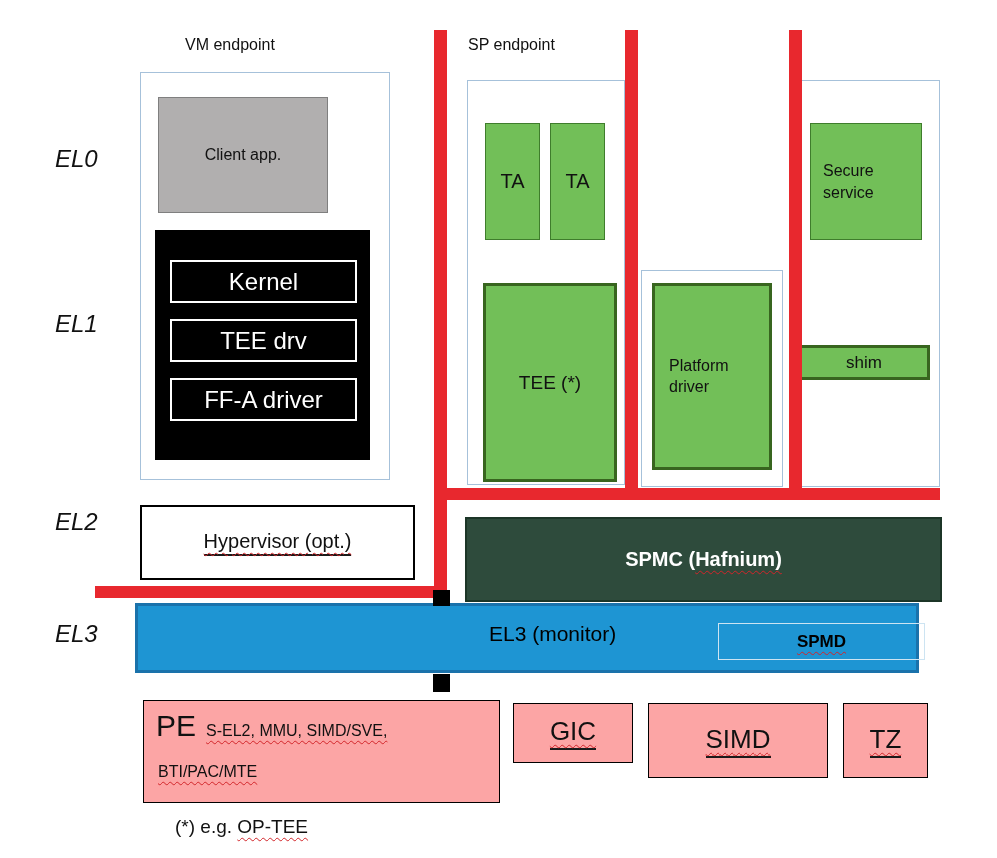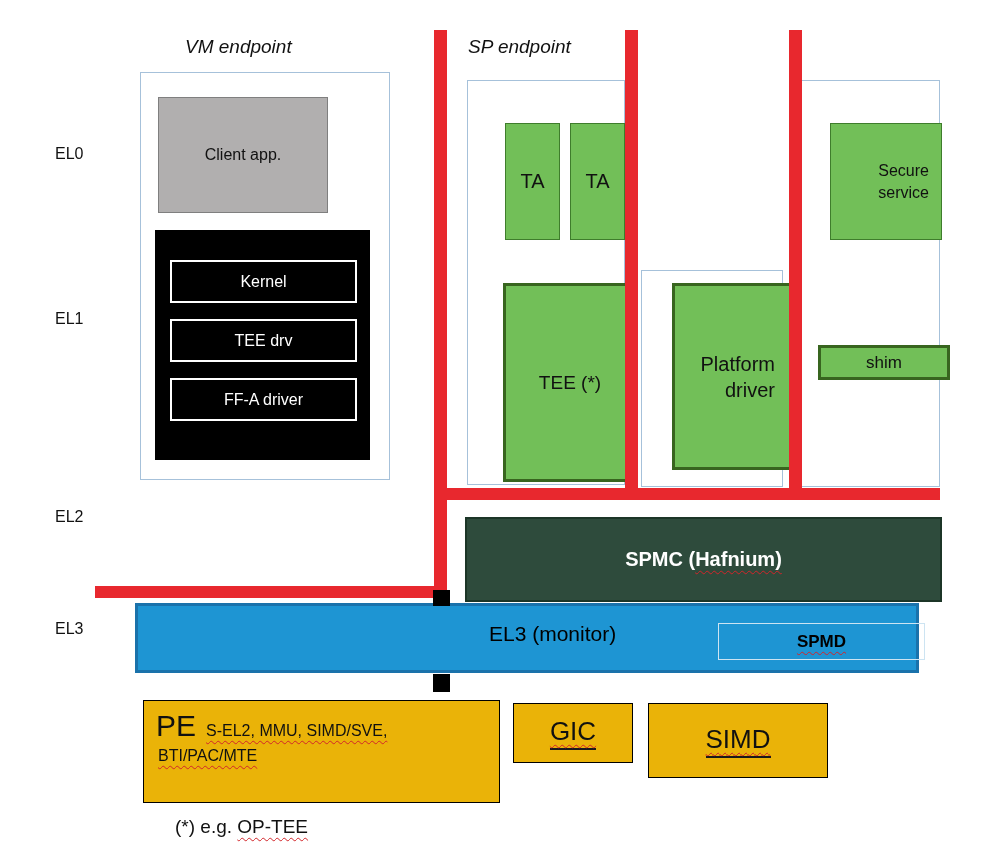--- a/index.html
+++ b/index.html
@@ -1,50 +1,50 @@
 <!DOCTYPE html>
 <html style="--green: #72bf58; --green-border: #38651f; --red: #e8282e; --blue: #1e95d3; --blue-border: #1a72ab; --spmc: #2e4b3c; --gray: #b1afaf;"><head>
 <meta charset="utf-8">
 <style>
   * { margin:0; padding:0; box-sizing:border-box; }
   html,body { background:#fff; }
   body { font-family:"Liberation Sans", sans-serif; color:#111; }
   .page { position:relative; width:997px; height:858px; background:#fff; overflow:hidden; }
   .abs { position:absolute; }
 
-  .endpoint-label { font-style:italic; font-size:19px; z-index:3; }
-  .el-label { font-size:16px; z-index:3; }
+  .endpoint-label { font-size:16px; z-index:3; }
+  .el-label { font-size:24px; z-index:3;font-style:italic; }
 
   .container-outline { border:1px solid #a6c1da; background:#fff; z-index:1; }
 
   .gray-box { background:var(--gray,#b1afaf); border:1px solid #7f7f7f; display:flex; align-items:center; justify-content:center; font-size:16px; z-index:2; }
 
   .kernel-stack { background:#000; z-index:2; padding:30px 13px 0 15px; display:flex; flex-direction:column; gap:16px; }
-  .kstack-item { height:43px; border:2px solid #fff; color:#fff; font-size:16px; display:flex; align-items:center; justify-content:center; }
+  .kstack-item { height:43px; border:2px solid #fff; color:#fff; font-size:24px; display:flex; align-items:center; justify-content:center; }
 
-  .green-box { background:var(--green,#72bf58); border:1px solid #3f7d2c; display:flex; align-items:center; justify-content:center; text-align:right; z-index:2;margin-left:20px; }
+  .green-box { background:var(--green,#72bf58); border:1px solid #3f7d2c; display:flex; align-items:center; justify-content:center; text-align:left; z-index:2; }
   .green-box.thick { border:3px solid var(--green-border,#38651f); }
 
   .red-line { background:var(--red,#e8282e); z-index:4; }
   .black-square { background:#000; z-index:6; }
 
   .hypervisor-box { background:#fff; border:2px solid #000; display:flex; align-items:center; justify-content:center; font-size:20px; z-index:2; }
   .spmc-box { background:var(--spmc,#2e4b3c); border:2px solid #1c3527; display:flex; align-items:center; justify-content:center; color:#fff; font-weight:bold; font-size:20px; z-index:3; }
 
   .el3-bar { background:var(--blue,#1e95d3); border:3px solid var(--blue-border,#1a72ab); z-index:3; }
   .el3-text { position:absolute; left:351px; top:16px; font-size:21px; color:#000; }
   .spmd-box { position:absolute; left:580px; top:17px; width:207px; height:37px; border:1.5px solid #cde4f2; display:flex; align-items:center; justify-content:center; font-weight:bold; font-size:17px; color:#000; }
 
-  .hw-box { background:#eab308; border:1px solid #000; z-index:2; }
+  .hw-box { background:#fca5a5; border:1px solid #000; z-index:2; }
   .hw-label { display:flex; align-items:center; justify-content:center; font-size:26px; }
   .pe-box { padding:8px 12px; }
   .pe-line1 { display:flex; align-items:baseline; gap:10px; }
   .pe-title { font-size:30px; }
   .pe-f { font-size:16px; }
-  .pe-line2 { margin-top:4px; margin-left:2px; }
+  .pe-line2 { margin-top:20px; margin-left:2px; }
 
   .footnote { font-size:19px; z-index:2; }
 
   .sq-red { text-decoration-line:underline; text-decoration-style:wavy; text-decoration-color:#d2252a; text-decoration-thickness:1px; text-underline-offset:4px; }
   .u-black { border-bottom:2px solid #1a1a1a; padding-bottom:1px; }
 </style>
 </head>
 <body>
 
 <div class="page">
@@ -64,32 +64,35 @@
     <div class="kstack-item">TEE drv</div>
     <div class="kstack-item">FF-A driver</div>
   </div>
 
   <div class="container-outline abs" style="left:467px;top:80px;width:158px;height:405px"></div>
   <div class="green-box abs" style="left:485px;top:123px;width:55px;height:117px;font-size:20px">TA</div>
   <div class="green-box abs" style="left:550px;top:123px;width:55px;height:117px;font-size:20px">TA</div>
   <div class="green-box thick abs" style="left:483px;top:283px;width:134px;height:199px;font-size:19px">TEE (*)</div>
 
   <div class="container-outline abs" style="left:641px;top:270px;width:142px;height:217px"></div>
-  <div class="green-box thick abs" style="left:652px;top:283px;width:120px;height:187px;font-size:20px;line-height:1.3;padding:0 14px">Platform driver</div>
+  <div class="green-box thick abs" style="left:652px;top:283px;width:120px;height:187px;font-size:16px;line-height:1.3;padding:0 14px">Platform driver</div>
 
   <div class="container-outline abs" style="left:798px;top:80px;width:142px;height:407px"></div>
   <div class="green-box abs" style="left:810px;top:123px;width:112px;height:117px;font-size:16px;line-height:1.35;padding:0 12px">Secure service</div>
   <div class="green-box thick abs" style="left:798px;top:345px;width:132px;height:35px;font-size:17px">shim</div>
 
   <div class="red-line abs" style="left:434px;top:30px;width:13px;height:568px"></div>
   <div class="red-line abs" style="left:625px;top:30px;width:13px;height:470px"></div>
   <div class="red-line abs" style="left:789px;top:30px;width:13px;height:470px"></div>
   <div class="red-line abs" style="left:95px;top:586px;width:352px;height:12px"></div>
   <div class="red-line abs" style="left:447px;top:488px;width:493px;height:12px"></div>
 
+  <div class="hypervisor-box abs" style="left:140px;top:505px;width:275px;height:75px">
+    <span class="u-black sq-red">Hypervisor (opt.)</span>
+  </div>
   <div class="spmc-box abs" style="left:465px;top:517px;width:477px;height:85px">
     <span>SPMC (</span>
       <span class="sq-red">Hafnium)</span>
   </div>
 
   <div class="el3-bar abs" style="left:135px;top:603px;width:784px;height:70px">
     <span class="el3-text">EL3 (monitor)</span>
     <div class="spmd-box">
       <span class="sq-red">SPMD</span>
     </div>
@@ -106,18 +109,21 @@
     <div class="pe-line2">
       <span class="pe-f sq-red">BTI/PAC/MTE</span>
     </div>
   </div>
   <div class="hw-box hw-label abs" style="left:513px;top:703px;width:120px;height:60px">
     <span class="u-black sq-red">GIC</span>
   </div>
   <div class="hw-box hw-label abs" style="left:648px;top:703px;width:180px;height:75px">
     <span class="u-black sq-red">SIMD</span>
   </div>
+  <div class="hw-box hw-label abs" style="left:843px;top:703px;width:85px;height:75px">
+    <span class="u-black sq-red">TZ</span>
+  </div>
 
   <div class="footnote abs" style="left:175px;top:816px">
     <span>(*) e.g. </span><span class="sq-red">OP-TEE</span>
   </div>
 
 </div>
 
 </body></html>

